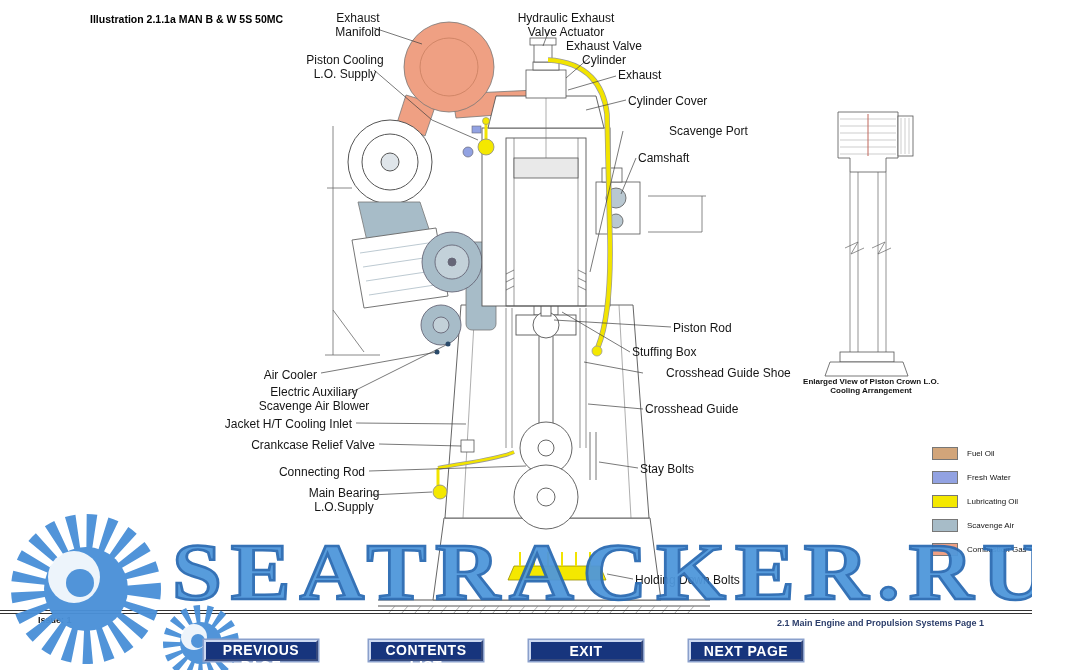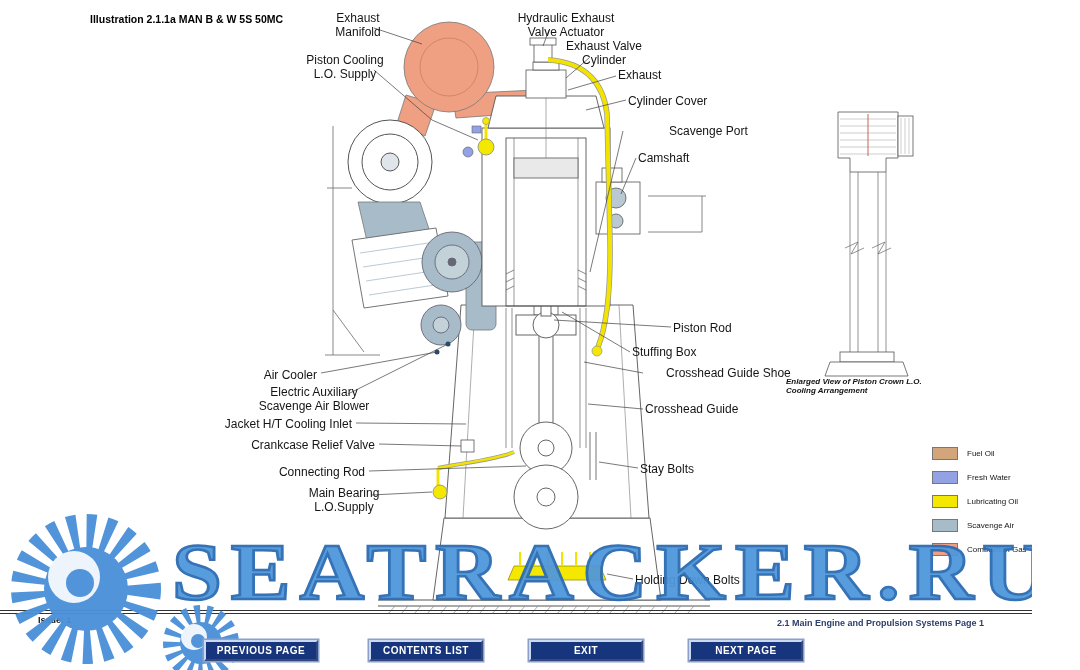--- a/index.html
+++ b/index.html
@@ -7,39 +7,39 @@
         font-family:"Liberation Sans",sans-serif;}
   #diagram-svg{position:absolute;left:0;top:0;width:1080px;height:670px;z-index:1;pointer-events:none;}
   .leader{stroke:#3f3f3f;stroke-width:0.7;fill:none;}
   .leader-dot{fill:#2a4a6a;}
   .page-title{position:absolute;left:90px;top:13px;font-size:10.5px;font-weight:bold;color:#000;z-index:5;}
   .callout{position:absolute;font-size:12px;line-height:1.18;color:#151515;white-space:pre-line;z-index:5;}
   .anchor-center{transform:translateX(-50%);text-align:center;}
   .anchor-right{transform:translateX(-100%);text-align:right;}
   .anchor-left{text-align:left;}
   .enlarged-caption{position:absolute;left:871px;top:377px;transform:translateX(-50%);width:170px;
-        font-size:8px;font-weight:bold;text-align:left;white-space:pre-line;color:#111;z-index:5;font-style:italic;}
+        font-size:8px;font-weight:bold;text-align:center;white-space:pre-line;color:#111;z-index:5;}
   .legend{position:absolute;left:888px;top:441px;z-index:5;}
   .legend-row{display:flex;align-items:center;height:24px;padding-left:44px;}
   .legend-swatch{width:26px;height:13px;border:1px solid #777;box-sizing:border-box;flex:none;}
   .legend-label{margin-left:9px;font-size:8px;color:#151515;}
   .footer-rule{position:absolute;left:0;width:1080px;height:0;border-top:1px solid #333;z-index:4;}
   #rule1{top:610px}
   #rule2{top:613px}
   .issue{position:absolute;left:38px;top:615px;font-size:9px;font-weight:600;color:#111;z-index:4;}
   .footer-right{position:absolute;right:48px;top:618px;font-size:9px;font-weight:600;color:#2c3e6b;z-index:4;}
   .watermark-text{position:absolute;left:172px;top:532px;font-family:"Liberation Serif",serif;
         font-size:80px;font-weight:bold;letter-spacing:8px;line-height:1;white-space:nowrap;
         color:#4f97db;-webkit-text-stroke:2.5px #2b6bb3;transform:scaleX(1.12);
         transform-origin:left center;opacity:.95;z-index:40;}
   .sun{position:absolute;z-index:39;opacity:.96;}
   .sun-big{left:-12px;top:497px;}
   .sun-small{left:146px;top:595px;}
   .nav-btn{position:absolute;top:640px;width:114px;height:21px;background:#17357d;color:#fff;
-        font-family:"Liberation Sans",sans-serif;font-size:10px;font-weight:bold;letter-spacing:.5px;
+        font-family:"Liberation Sans",sans-serif;font-size:14px;font-weight:bold;letter-spacing:.5px;
         border:2px solid;border-color:#ccd8f0 #36497c #36497c #ccd8f0;
         box-shadow:0 0 0 1.5px #8aa0cc;z-index:50;padding:0;cursor:pointer;}
   .nav-btn-0{left:204px}.nav-btn-1{left:369px}.nav-btn-2{left:529px}.nav-btn-3{left:689px}
 </style>
 </head>
 <body>
 
 <div class="page">
 
   <svg id="diagram-svg" viewBox="0 0 1080 670" xmlns="http://www.w3.org/2000/svg">

